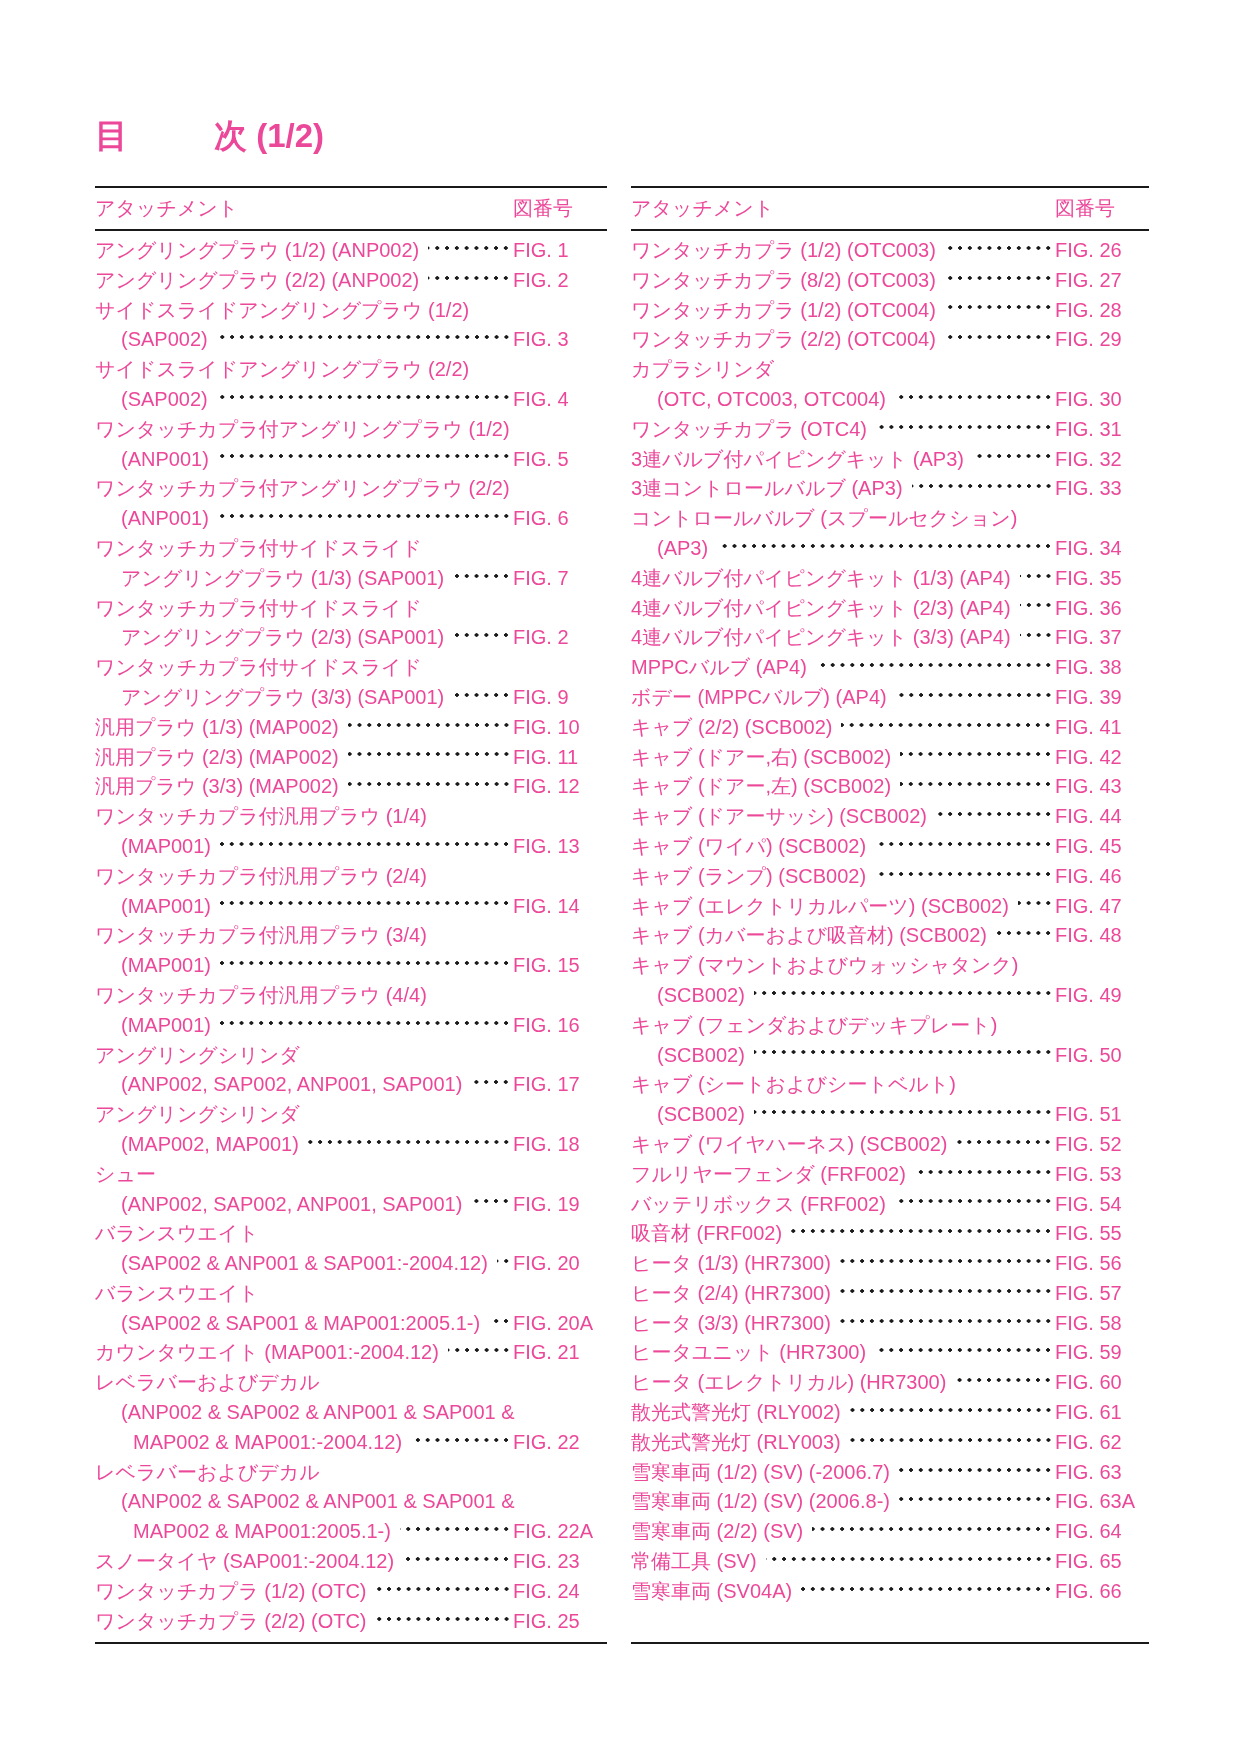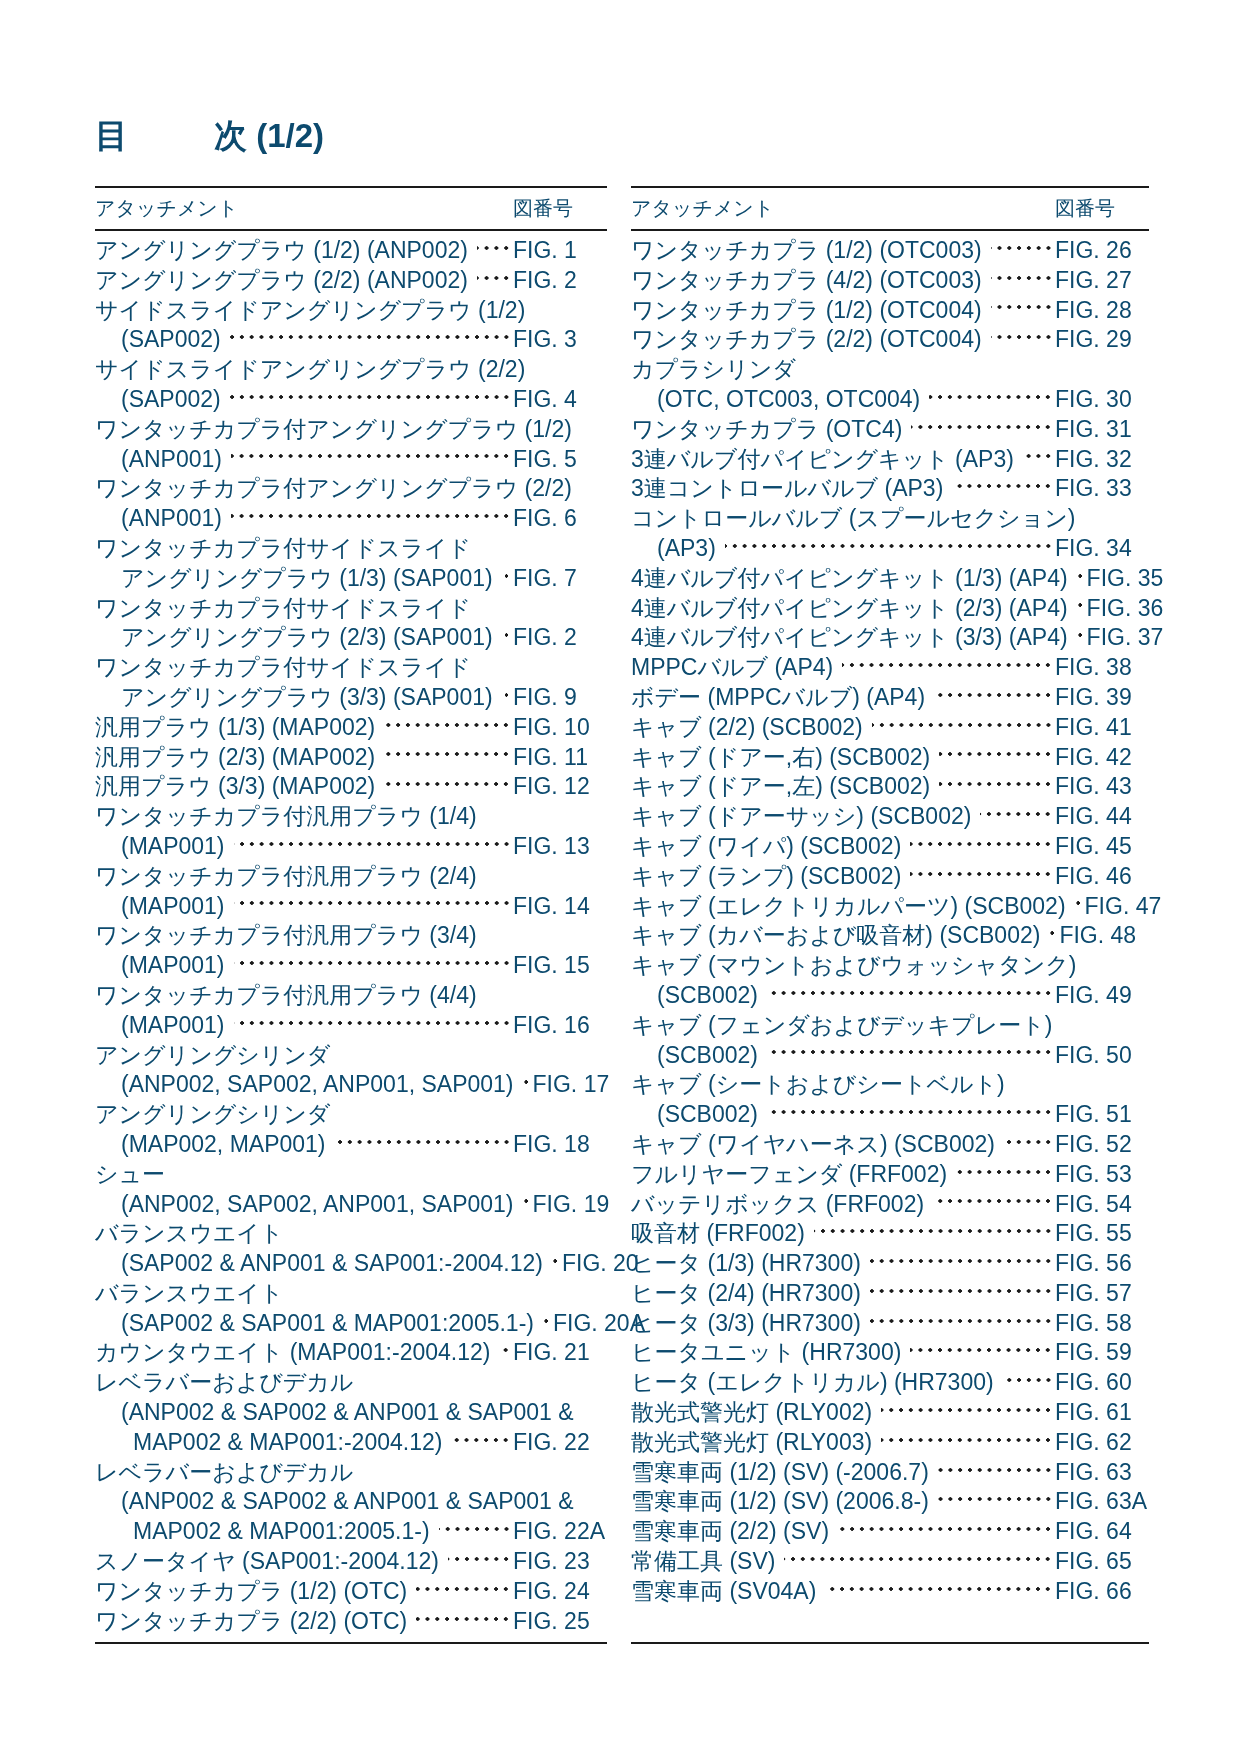--- a/index.html
+++ b/index.html
@@ -1,20 +1,20 @@
 <!DOCTYPE html>
 <html><head>
 <meta charset="utf-8">
 <style>
   html,body { margin:0; padding:0; background:#ffffff; }
   .page {
     position:relative;
     width:1240px; height:1755px;
     background:#ffffff;
-    color:#0c4a6e;
+    color:#ec4899;
     font-family:"Liberation Sans","DejaVu Sans",sans-serif;
     overflow:hidden;
   }
   .title {
     position:absolute; left:95px; top:116px;
     font-size:33px; font-weight:bold; line-height:40px;
     white-space:nowrap;
   }
   .title .t2 { margin-left:86px; }
   .toc {
@@ -28,21 +28,21 @@
   .col-left  { width:512px; }
   .col-right { width:518px; }
   .col-header {
     display:flex; align-items:baseline;
     border-bottom:2px solid #1a1a1a;
     padding:9px 0 10px 0;
     font-size:20px; line-height:22px;
   }
   .h-att { flex:1 1 auto; }
   .h-fig { flex:0 0 94px; white-space:nowrap; }
-  .entries { padding:5px 0 6px 0; font-size:23px; line-height:29.8px; }
+  .entries { padding:5px 0 6px 0; font-size:20px; line-height:29.8px; }
   .line { display:flex; align-items:baseline; }
   .line .text { white-space:pre; flex:0 1 auto; }
   .indent-0 { padding-left:0; }
   .indent-1 { padding-left:26px; }
   .indent-2 { padding-left:38px;justify-content:center; }
   .leader {
     flex:1 1 auto; min-width:8px;
     align-self:center; height:4px;
     margin:0 2px 0 9px;
     transform:translateY(-3px);
@@ -330,21 +330,21 @@
       <div class="entries">
           <div class="entry">
             <div class="line indent-0">
               <span class="text">ワンタッチカプラ (1/2) (OTC003)</span>
               <span class="leader"></span>
               <span class="fig">FIG. 26</span>
             </div>
           </div>
           <div class="entry">
             <div class="line indent-0">
-              <span class="text">ワンタッチカプラ (4/2) (OTC003)</span>
+              <span class="text">ワンタッチカプラ (8/2) (OTC003)</span>
               <span class="leader"></span>
               <span class="fig">FIG. 27</span>
             </div>
           </div>
           <div class="entry">
             <div class="line indent-0">
               <span class="text">ワンタッチカプラ (1/2) (OTC004)</span>
               <span class="leader"></span>
               <span class="fig">FIG. 28</span>
             </div>

